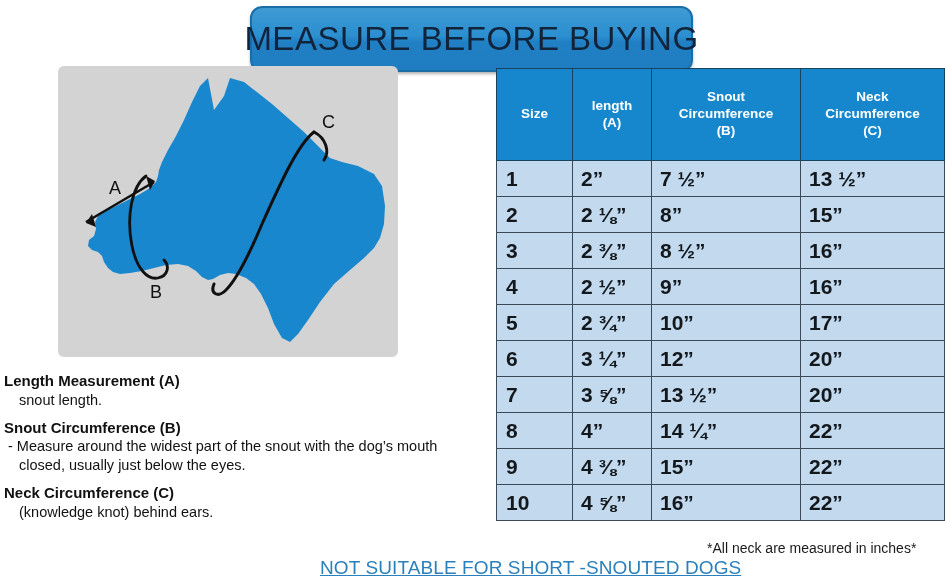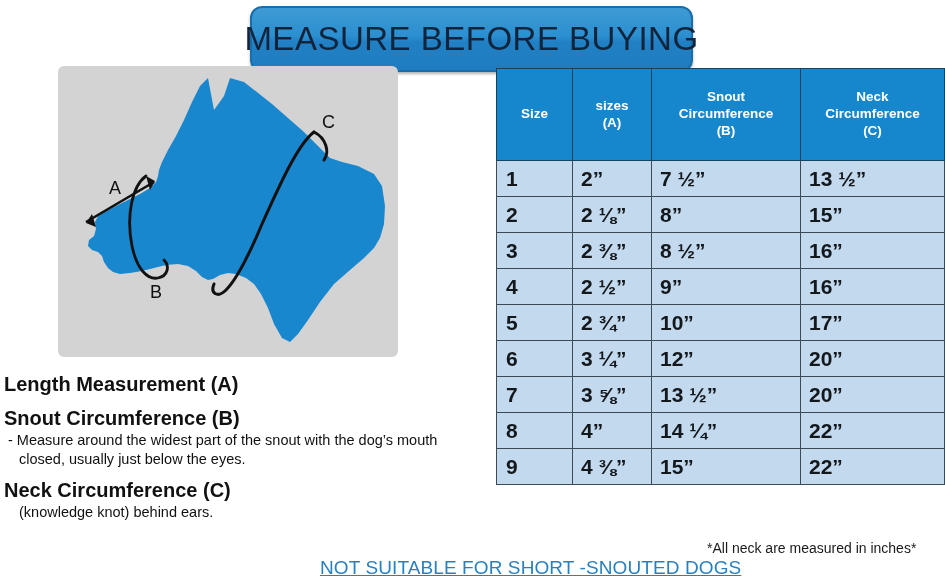--- a/index.html
+++ b/index.html
@@ -55,21 +55,21 @@
 
   
   .instructions {
     position: absolute;
     left: 4px;
     top: 372px;
     width: 482px;
   }
   .instr-block { margin-bottom: 9px; }
   .instr-title {
-    font-size: 20px;
+    font-size: 15px;
     font-weight: bold;
     color: #111111;
     line-height: 1.25;
   }
   .instr-body {
     font-size: 14.5px;
     color: #111111;
     line-height: 1.3;
     padding-left: 4px;
   }
@@ -232,20 +232,21 @@
     <path d="M 256,66 C 240,78 222,118 204,158 C 188,196 176,216 168,224 C 160,232 152,228 156,218" fill="none" stroke="#111111" stroke-width="3" stroke-linecap="round"></path>
     <path d="M 256,66 C 268,72 272,86 266,94" fill="none" stroke="#111111" stroke-width="3" stroke-linecap="round"></path>
     <text x="264" y="62" font-family="Liberation Sans, sans-serif" font-size="18" fill="#111111">C</text>
   </svg>
 </div>
 
 <div class="instructions">
   <div class="instr-block">
     <div class="instr-title">Length Measurement (A)</div>
     <div class="instr-body">
+      <span class="cont">snout length.</span>
     </div>
   </div>
 
   <div class="instr-block">
     <div class="instr-title">Snout Circumference (B)</div>
     <div class="instr-body">
       <span>- Measure around the widest part of the snout with the dog’s mouth</span>
       <span class="cont">closed, usually just below the eyes.</span>
     </div>
   </div>
@@ -268,21 +269,21 @@
       <col class="c-len">
       <col class="c-snout">
       <col class="c-neck">
   </colgroup>
   <thead>
     <tr>
       <th>
         <span>Size</span>
       </th>
       <th>
-        <span>sizes</span><br>
+        <span>length</span><br>
         <span>(A)</span>
       </th>
       <th>
         <span>Snout</span><br>
         <span>Circumference</span><br>
         <span>(B)</span>
       </th>
       <th>
         <span>Neck</span><br>
         <span>Circumference</span><br>
@@ -338,14 +339,20 @@
       <td>4”</td>
       <td>14 ¼”</td>
       <td>22”</td>
     </tr>
     <tr>
       <td class="size-col">9</td>
       <td>4 ⅜”</td>
       <td>15”</td>
       <td>22”</td>
     </tr>
+    <tr>
+      <td class="size-col">10</td>
+      <td>4 ⅝”</td>
+      <td>16”</td>
+      <td>22”</td>
+    </tr>
   </tbody>
 </table>
 
 </body></html>

